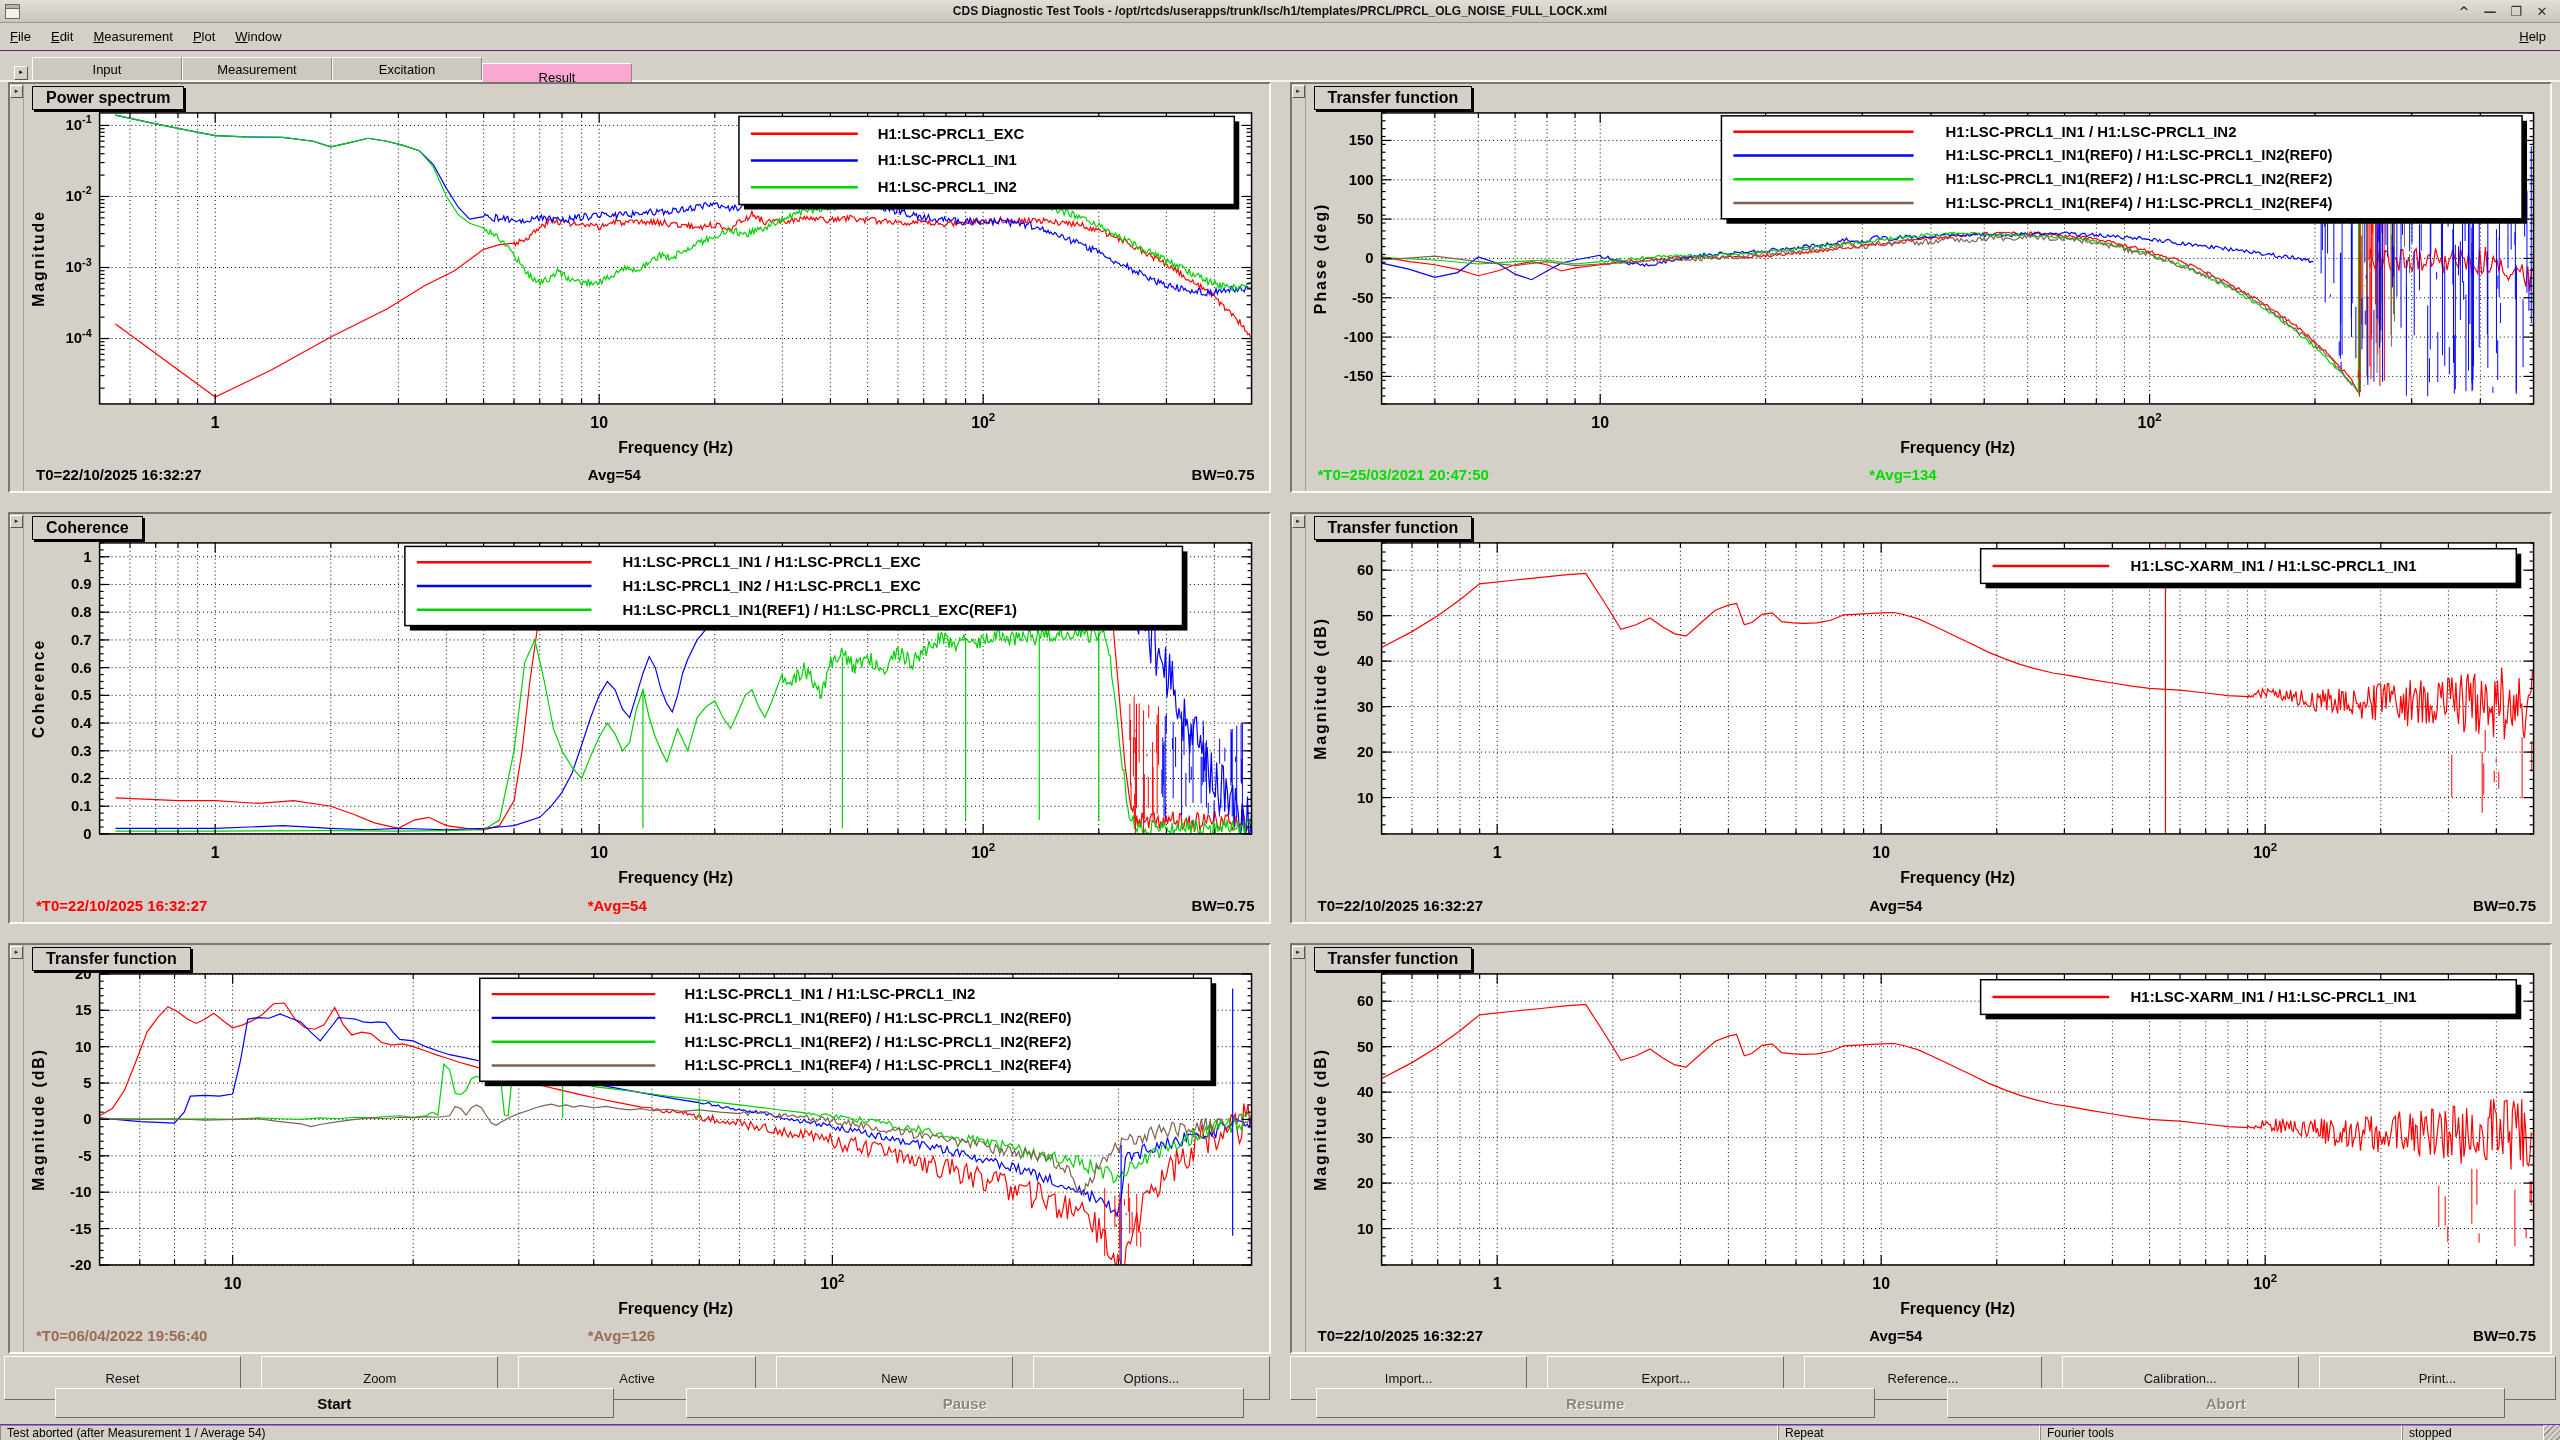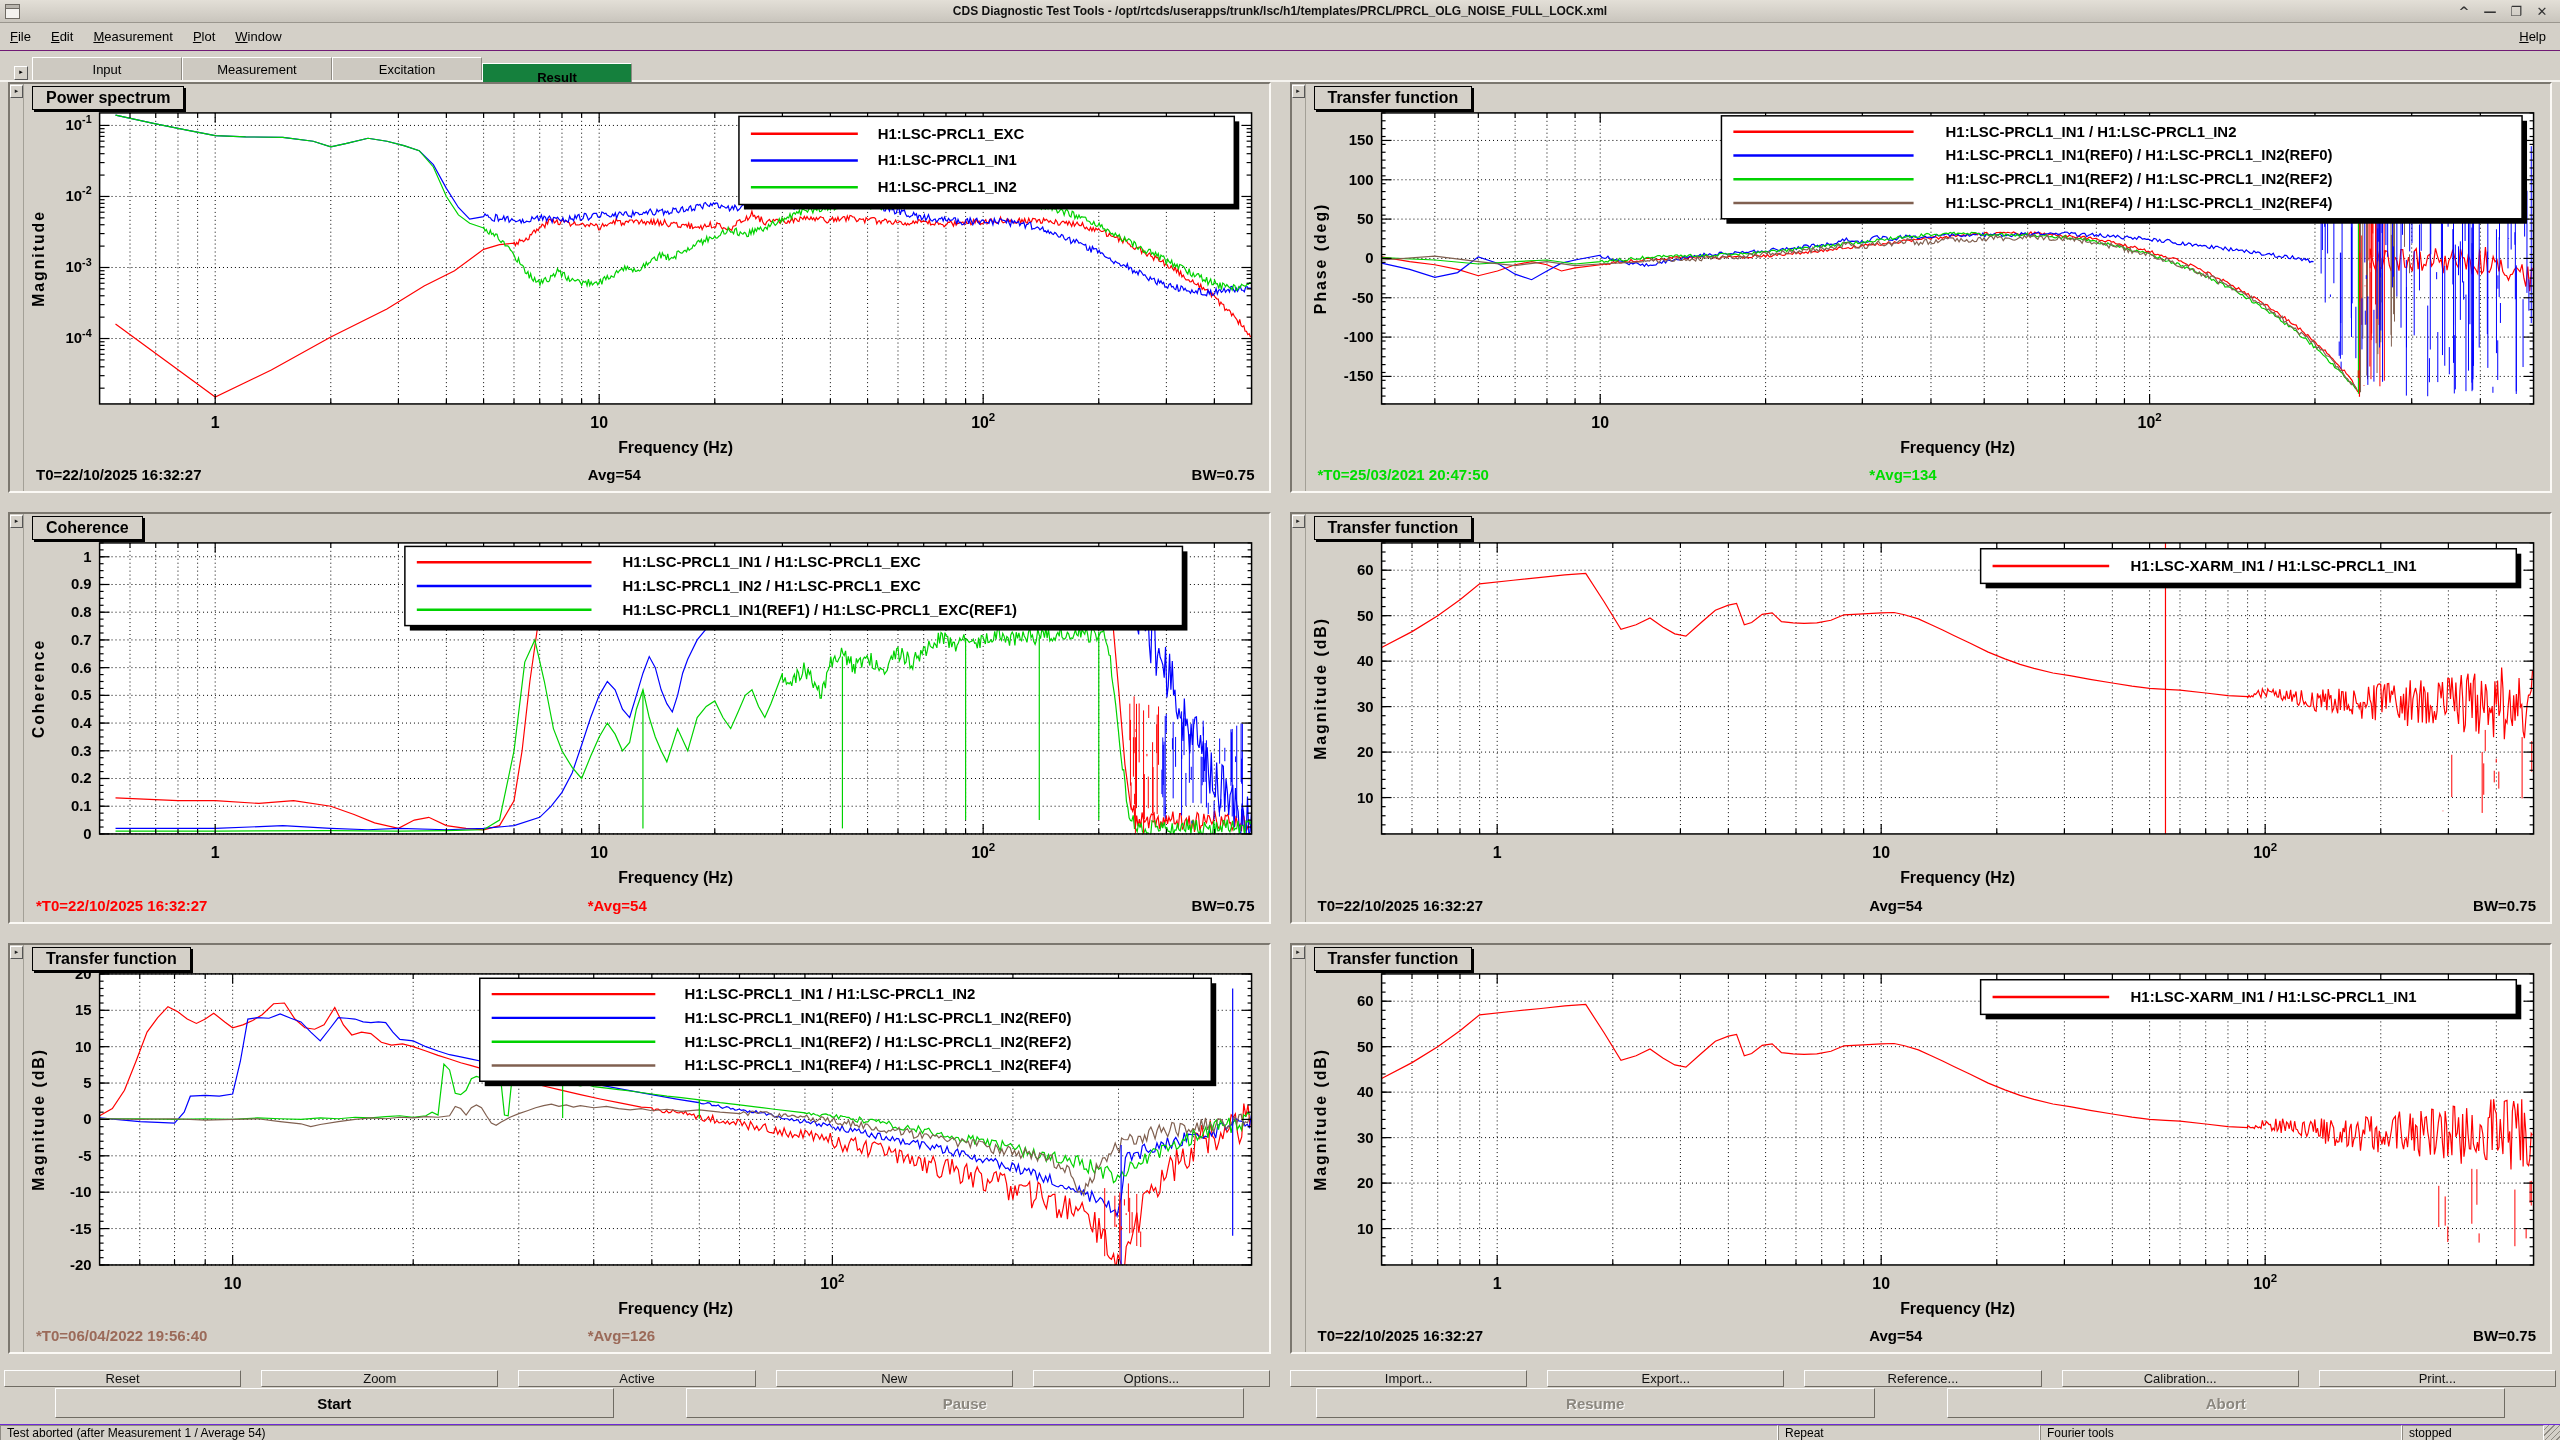--- a/index.html
+++ b/index.html
@@ -17,41 +17,41 @@
   .menubar{position:absolute;left:0;top:23px;right:0;height:27px;
     background:#d4d0c8;border-bottom:1px solid #701a75;display:flex;align-items:center;
     font:13px "Liberation Sans",sans-serif;}
   .menu-item{padding:4px 10px;}
   .menu-help{margin-left:auto;padding:4px 14px;}
   .tabbar{position:absolute;left:0;top:51px;right:0;height:29px;background:#d4d0c8;
     border-bottom:2px solid #f5f3ef;display:flex;align-items:flex-end;padding-left:14px;}
   .tab{min-width:148px;text-align:center;font:13px "Liberation Sans",sans-serif;
     padding:4px 0 3px;border:1px solid #8e8a82;border-bottom:none;background:#cdc9c1;
     border-top-color:#fff;border-left-color:#fff;}
-  .tab.active{background:#15803d;font-weight:bold;padding-top:6px;position:relative;top:8px;}
+  .tab.active{background:#f9a8d4;font-weight:normal;padding-top:6px;position:relative;top:8px;}
   .pane-arrow{width:12px;height:12px;border:1px solid;border-color:#fff #555 #555 #fff;
     background:#d4d0c8;font-size:7px;line-height:10px;text-align:center;margin-right:4px;}
   
   .plots{position:absolute;left:8px;right:8px;top:82px;height:1272px;
     display:grid;grid-template-columns:1fr 1fr;grid-template-rows:1fr 1fr 1fr;gap:19px;}
   .panel{position:relative;border:2px solid;border-color:#7b776f #fbf9f5 #fbf9f5 #7b776f;
     background:#d4d0c8;overflow:hidden;}
   .pane-strip{position:absolute;left:0;top:0;bottom:0;width:13px;border-right:1px solid #a3a097;}
   .pane-btn{width:11px;height:11px;margin:1px 0 0 0;background:#d4d0c8;border:1px solid;
     border-color:#fff #555 #555 #fff;font-size:7px;line-height:9px;text-align:center;color:#222;}
   .panel-title{position:absolute;top:2px;left:22px;background:#d4d0c8;border:1px solid #000;
     box-shadow:2px 2px 0 #000;padding:2px 13px;font:bold 16px "Liberation Sans",sans-serif;z-index:2;}
   svg.plot{position:absolute;left:14px;top:21px;width:calc(100% - 17px);height:calc(100% - 49px);}
   .panel-footer{position:absolute;left:16px;right:8px;bottom:3px;height:22px;
     font:bold 15px "Liberation Sans",sans-serif;color:#000;}
   .panel-footer .t0{position:absolute;left:10px;}
   .panel-footer .avg{position:absolute;left:45.5%;}
   .panel-footer .bw{position:absolute;right:6px;}
   
-  .toolbar{position:absolute;left:2px;right:2px;top:1356px;height:44px;display:flex;gap:20px;padding:0 2px;align-items:center;}
+  .toolbar{position:absolute;left:2px;right:2px;top:1356px;height:44px;display:flex;gap:20px;padding:0 2px;}
   .tbtn{flex:1;background:#d4d0c8;border:1px solid;border-color:#fdfdfd #6f6b63 #6f6b63 #fdfdfd;
     font:13px "Liberation Sans",sans-serif;color:#111;display:flex;align-items:center;justify-content:center;}
   .ctlrow{position:absolute;left:0;right:0;top:1388px;height:30px;display:flex;padding:0 55px;gap:72px;}
   .cbtn{flex:1;background:#d4d0c8;border:1px solid;border-color:#fdfdfd #6f6b63 #6f6b63 #fdfdfd;
     font:bold 15px "Liberation Sans",sans-serif;display:flex;align-items:center;justify-content:center;}
   .cbtn.disabled{color:#8b877f;text-shadow:1px 1px 0 #fff;}
   .statusbar{position:absolute;left:0;right:0;top:1424px;height:16px;background:#d4d0c8;
     border-top:1px solid #6d28d9;display:flex;font:12px "Liberation Sans",sans-serif;}
   .scell{border:1px solid;border-color:#8e8a82 #fdfdfd #fdfdfd #8e8a82;padding:0 6px;
     display:flex;align-items:center;white-space:nowrap;overflow:hidden;}

